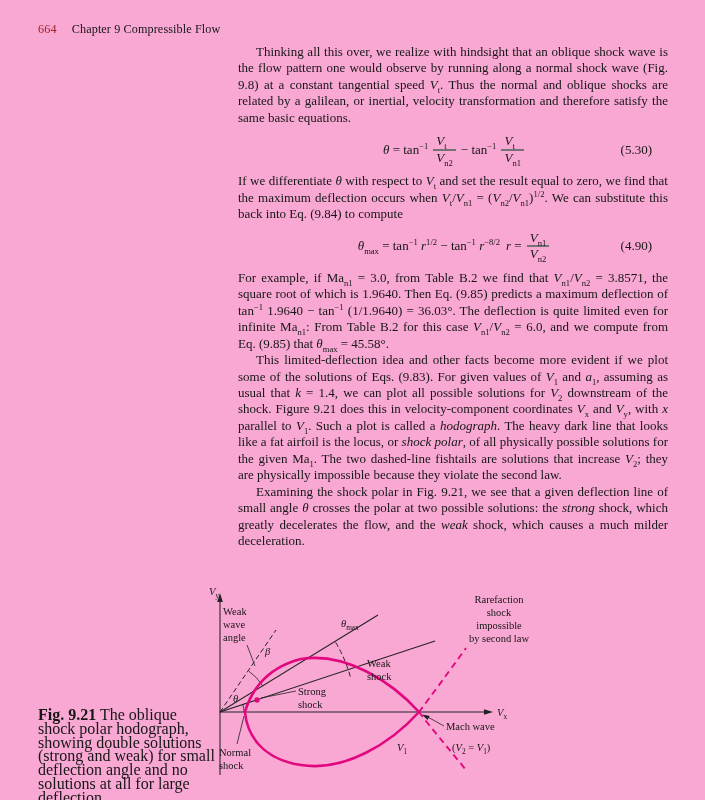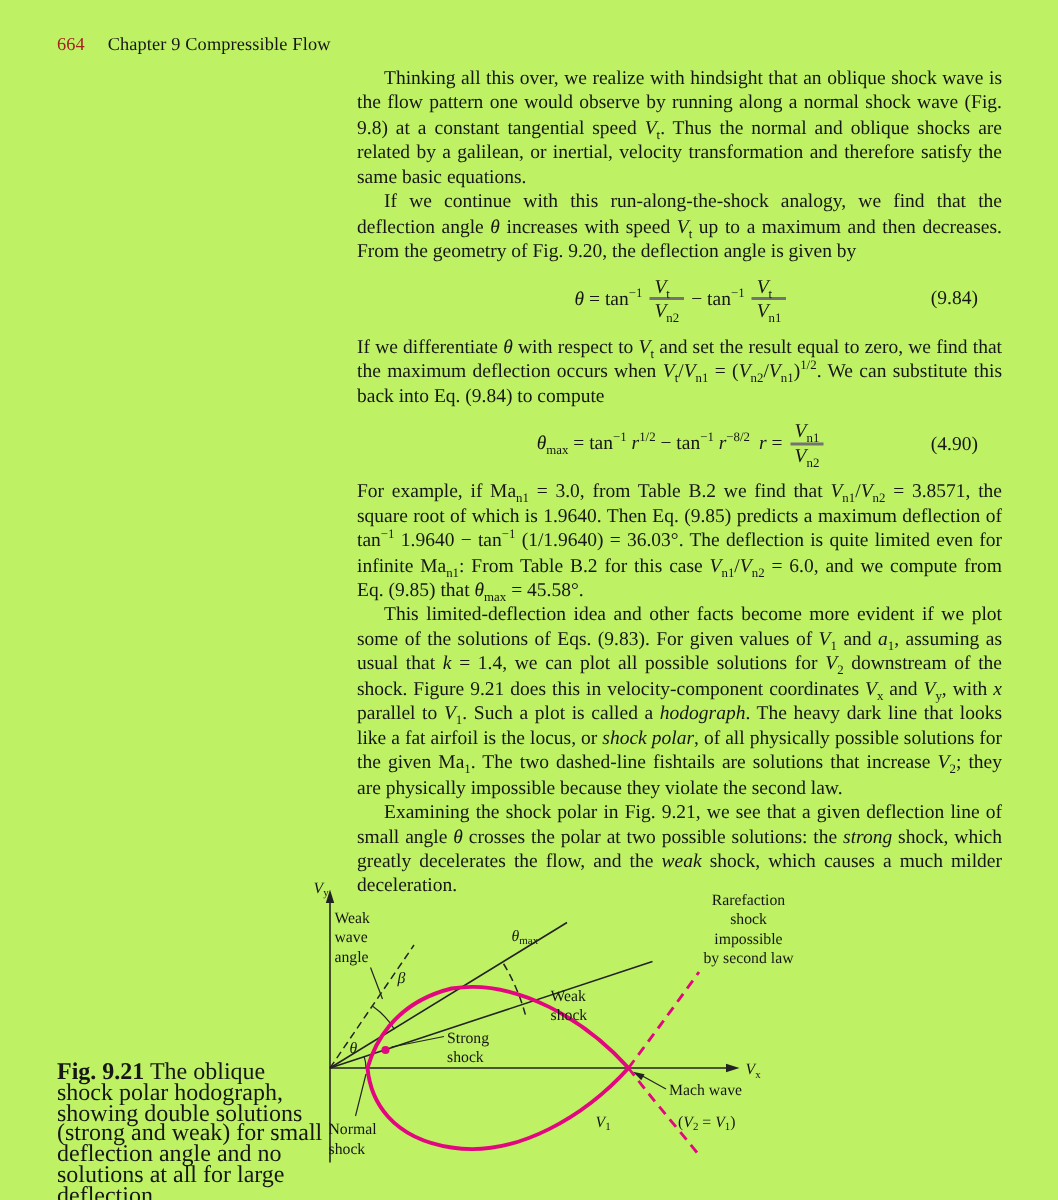--- a/index.html
+++ b/index.html
@@ -1,16 +1,16 @@
 <!DOCTYPE html>
 <html><head>
 <meta charset="utf-8">
 <style>
   html,body{margin:0;padding:0;background:#e9e9e9;}
-  .page{position:relative;width:705px;height:800px;background:#bef264;
+  .page{position:relative;width:705px;height:800px;background:#f9a8d4;
         font-family:"Liberation Serif", serif;color:#161616;overflow:hidden;}
 
   
   .hdr{position:absolute;left:38px;top:22px;font-size:12.2px;letter-spacing:.1px;}
   .pgnum{color:#a32222;margin-right:12px;}
 
   
   .text-col{position:absolute;left:238px;top:44px;width:430px;
             font-size:13px;line-height:16.45px;text-align:justify;}
   .text-col p{margin:0;}
@@ -49,34 +49,33 @@
 
 <div class="page">
 
   <div class="hdr">
     <span class="pgnum">664</span>
     <span class="chapter">Chapter 9 Compressible Flow</span>
   </div>
 
   <div class="text-col">
     <p class="indent">Thinking all this over, we realize with hindsight that an oblique shock wave is the flow pattern one would observe by running along a normal shock wave (Fig. 9.8) at a constant tangential speed <i>V</i><sub>t</sub>. Thus the normal and oblique shocks are related by a galilean, or inertial, velocity transformation and therefore satisfy the same basic equations.</p>
-    <p class="indent">If we continue with this run-along-the-shock analogy, we find that the deflection angle <i>θ</i> increases with speed <i>V</i><sub>t</sub> up to a maximum and then decreases. From the geometry of Fig. 9.20, the deflection angle is given by</p>
 
     <div class="eq">
       <span class="part"><i>θ</i> = tan<sup>−1</sup></span>
       <span class="frac">
         <span class="num"><i>V</i><sub>t</sub></span>
         <span class="den"><i>V</i><sub>n2</sub></span>
       </span>
       <span class="part">− tan<sup>−1</sup></span>
       <span class="frac">
         <span class="num"><i>V</i><sub>t</sub></span>
         <span class="den"><i>V</i><sub>n1</sub></span>
       </span>
-      <span class="eq-num">(9.84)</span>
+      <span class="eq-num">(5.30)</span>
     </div>
 
     <p>If we differentiate <i>θ</i> with respect to <i>V</i><sub>t</sub> and set the result equal to zero, we find that the maximum deflection occurs when <i>V</i><sub>t</sub>/<i>V</i><sub>n1</sub> = (<i>V</i><sub>n2</sub>/<i>V</i><sub>n1</sub>)<sup>1/2</sup>. We can substitute this back into Eq. (9.84) to compute</p>
 
     <div class="eq">
       <span class="part"><i>θ</i><sub>max</sub> = tan<sup>−1</sup> <i>r</i><sup>1/2</sup> − tan<sup>−1</sup> <i>r</i><sup>−8/2</sup></span>
       <span class="part rgap"><i>r</i> =</span>
       <span class="frac">
         <span class="num"><i>V</i><sub>n1</sub></span>
         <span class="den"><i>V</i><sub>n2</sub></span>

